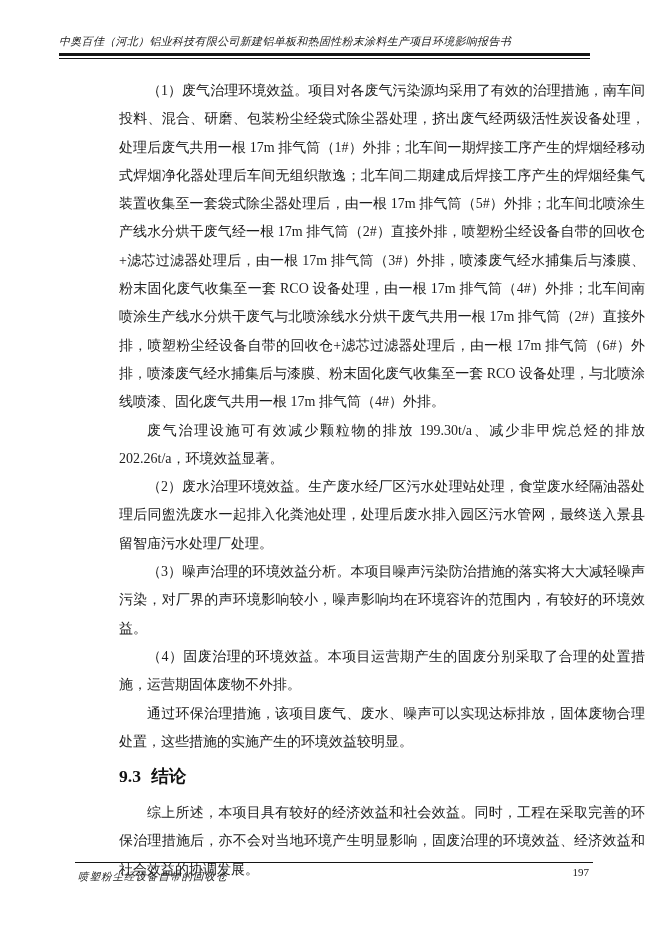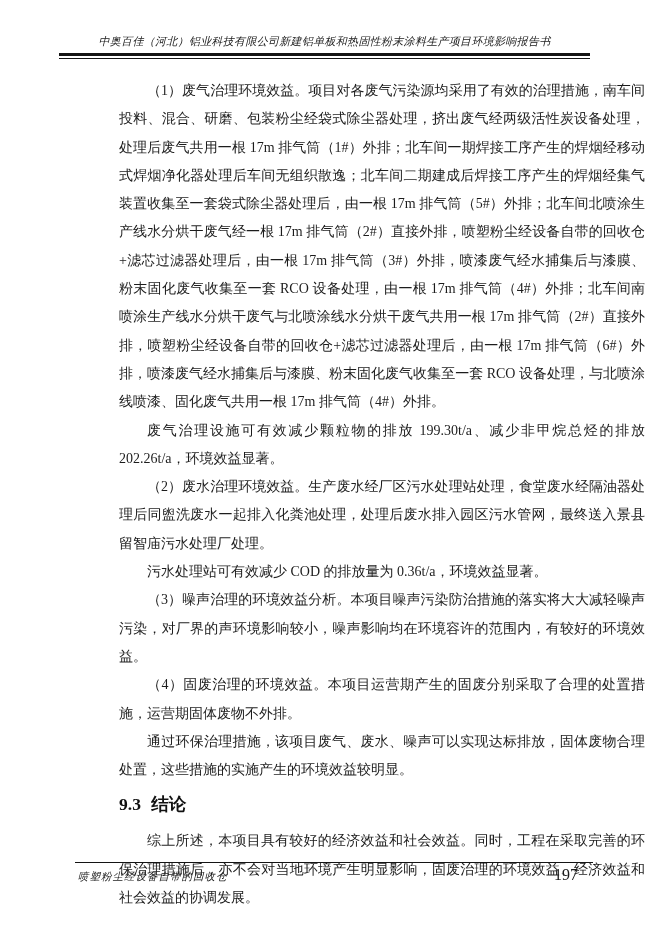--- a/index.html
+++ b/index.html
@@ -18,21 +18,21 @@
     margin: 0 auto;
   }
   
   .header {
     position: absolute;
     top: 34px;
     left: 59px;
     right: 76px;
   }
   .header-title {
-    text-align: center;
+    text-align: left;
     font-size: 11px;
     letter-spacing: 0.3px;
     font-style: italic;
     color: #222;
     white-space: nowrap;
   }
   .header-rule {
     margin-top: 4px;
     height: 2px;               
     border-top: 3px solid #141414;
@@ -81,40 +81,39 @@
     top: 870px;
     left: 78px;
     font-size: 10.5px;
     letter-spacing: 1px;
     font-style: italic;
     color: #222;
   }
   .footer-page-number {
     position: absolute;
     top: 866px;
-    right: 88px;
-    font-size: 16px;
+    right: 77px;
+    font-size: 11px;
     color: #1c1c1c;
   }
 </style>
 </head>
 <body>
 
 <div class="page">
 
   <div class="header">
     <div class="header-title">中奥百佳（河北）铝业科技有限公司新建铝单板和热固性粉末涂料生产项目环境影响报告书</div>
     <div class="header-rule"></div>
   </div>
 
   <main class="body-text">
     <p>（1）废气治理环境效益。项目对各废气污染源均采用了有效的治理措施，南车间投料、混合、研磨、包装粉尘经袋式除尘器处理，挤出废气经两级活性炭设备处理，处理后废气共用一根 17m 排气筒（1#）外排；北车间一期焊接工序产生的焊烟经移动式焊烟净化器处理后车间无组织散逸；北车间二期建成后焊接工序产生的焊烟经集气装置收集至一套袋式除尘器处理后，由一根 17m 排气筒（5#）外排；北车间北喷涂生产线水分烘干废气经一根 17m 排气筒（2#）直接外排，喷塑粉尘经设备自带的回收仓+滤芯过滤器处理后，由一根 17m 排气筒（3#）外排，喷漆废气经水捕集后与漆膜、粉末固化废气收集至一套 RCO 设备处理，由一根 17m 排气筒（4#）外排；北车间南喷涂生产线水分烘干废气与北喷涂线水分烘干废气共用一根 17m 排气筒（2#）直接外排，喷塑粉尘经设备自带的回收仓+滤芯过滤器处理后，由一根 17m 排气筒（6#）外排，喷漆废气经水捕集后与漆膜、粉末固化废气收集至一套 RCO 设备处理，与北喷涂线喷漆、固化废气共用一根 17m 排气筒（4#）外排。</p>
     <p>废气治理设施可有效减少颗粒物的排放 199.30t/a、减少非甲烷总烃的排放 202.26t/a，环境效益显著。</p>
     <p>（2）废水治理环境效益。生产废水经厂区污水处理站处理，食堂废水经隔油器处理后同盥洗废水一起排入化粪池处理，处理后废水排入园区污水管网，最终送入景县留智庙污水处理厂处理。</p>
-    <p>污水处理站可有效减少 COD 的排放量为 0.36t/a，环境效益显著。</p>
     <p>（3）噪声治理的环境效益分析。本项目噪声污染防治措施的落实将大大减轻噪声污染，对厂界的声环境影响较小，噪声影响均在环境容许的范围内，有较好的环境效益。</p>
     <p>（4）固废治理的环境效益。本项目运营期产生的固废分别采取了合理的处置措施，运营期固体废物不外排。</p>
     <p>通过环保治理措施，该项目废气、废水、噪声可以实现达标排放，固体废物合理处置，这些措施的实施产生的环境效益较明显。</p>
 
     <h2 class="section-heading">
       <span class="heading-num">9.3</span>
       <span class="heading-cn">结论</span>
     </h2>
 
     <p>综上所述，本项目具有较好的经济效益和社会效益。同时，工程在采取完善的环保治理措施后，亦不会对当地环境产生明显影响，固废治理的环境效益、经济效益和社会效益的协调发展。</p>

